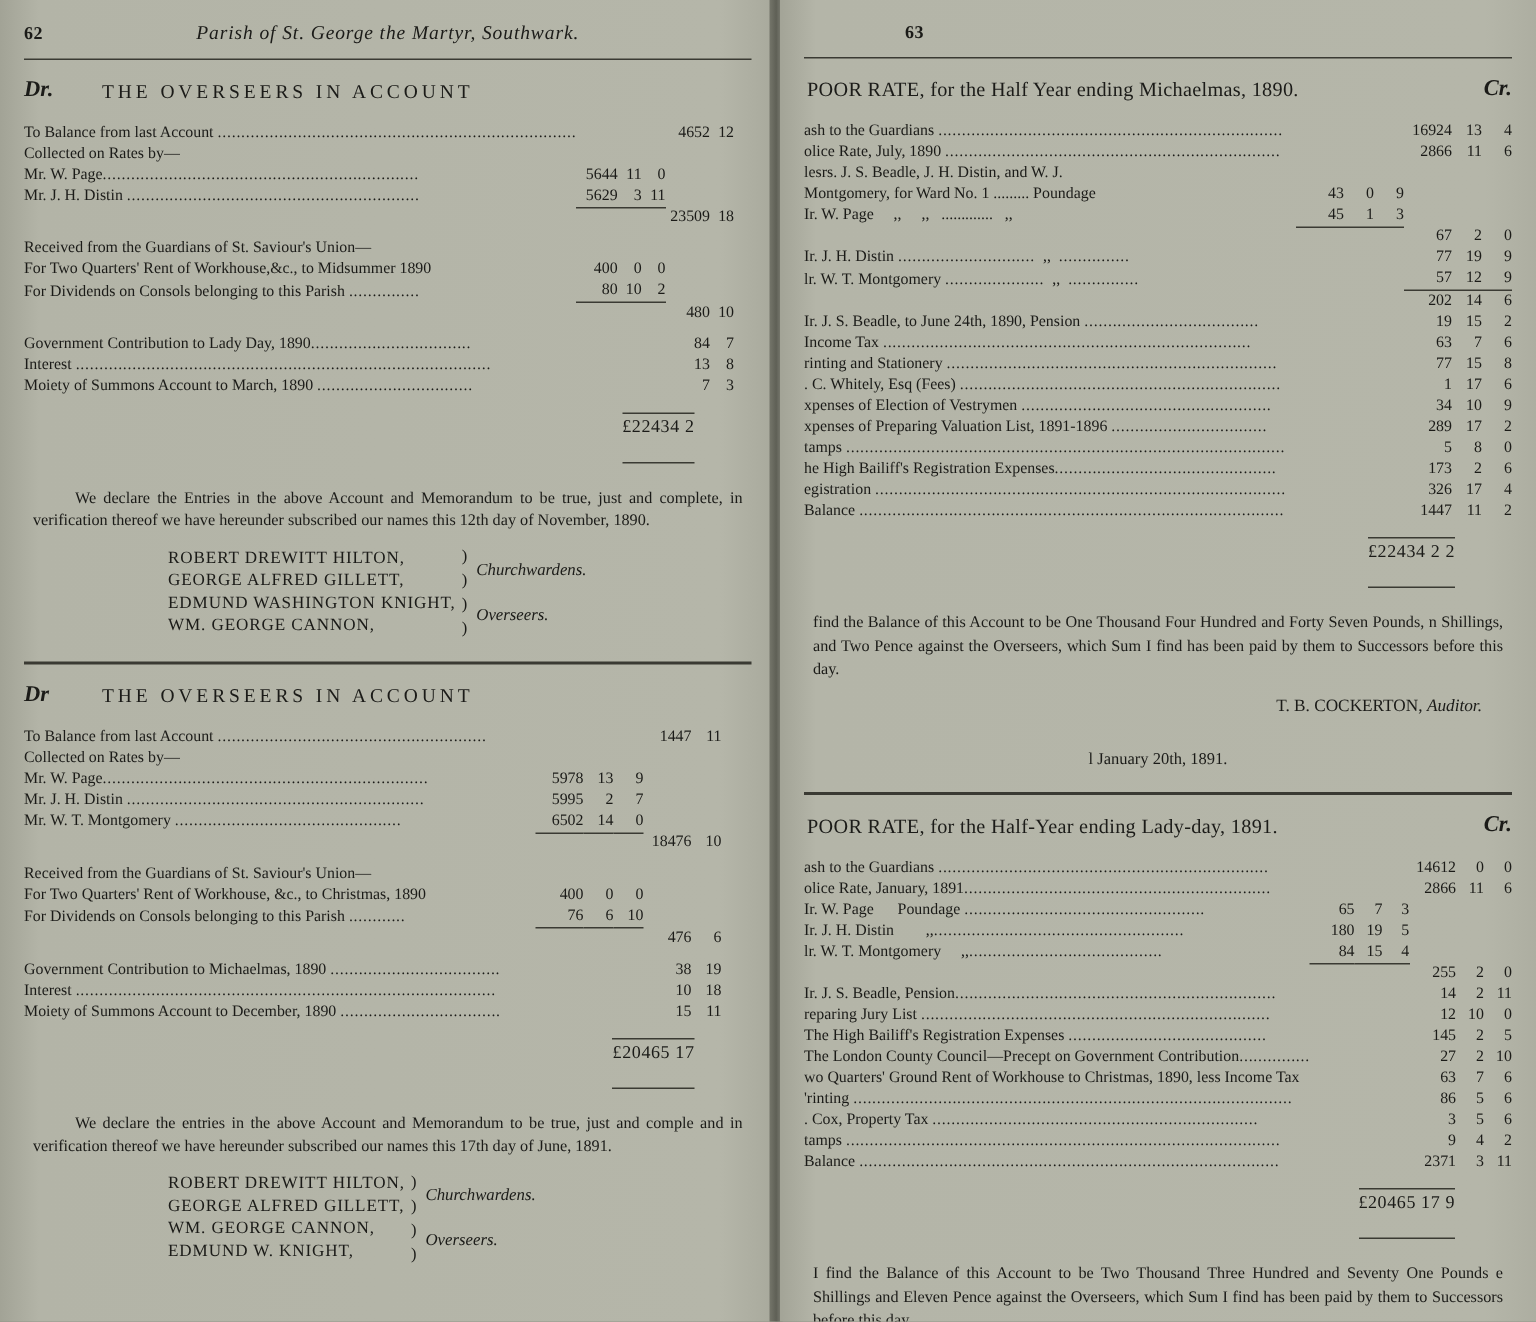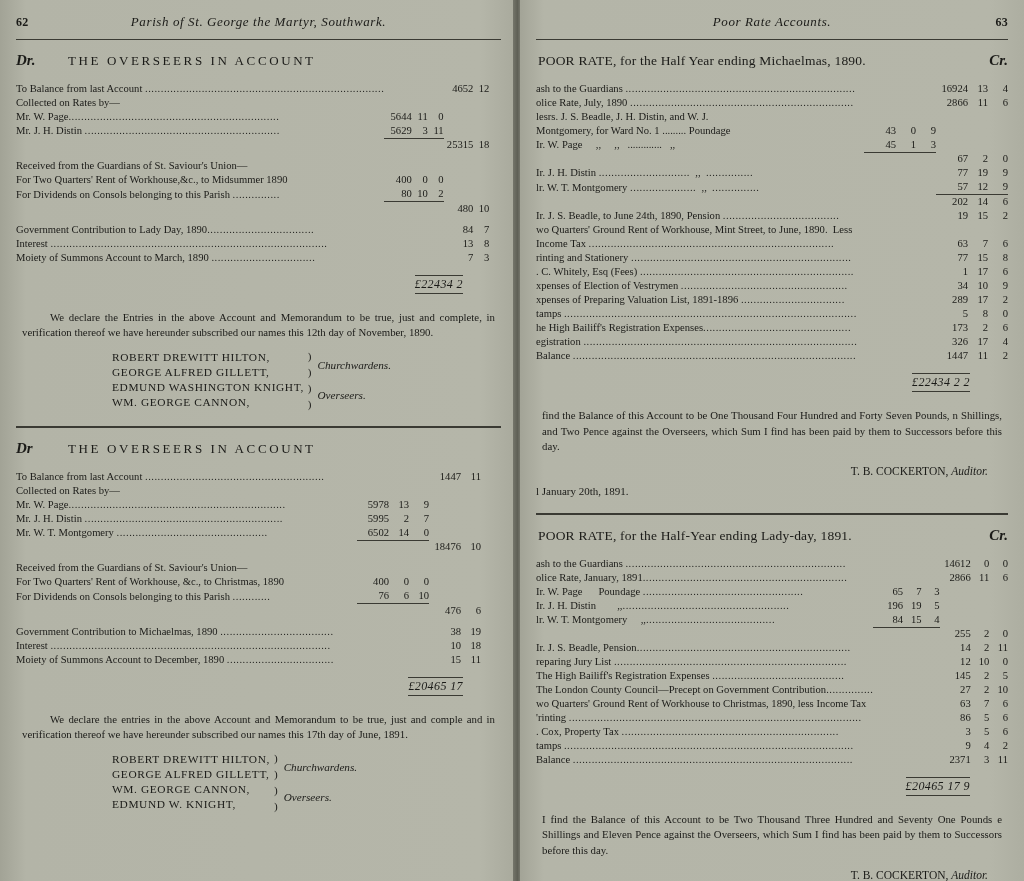--- a/index.html
+++ b/index.html
@@ -113,22 +113,21 @@
     text-align: right;
     font-size: 12px;
     padding-right: 38px;
     margin-top: 10px;
     letter-spacing: .4px;
   }
   .grand .line {
     display: inline-block;
     border-top: 1px solid #3a3a33;
     border-bottom: 1px solid #3a3a33;
-    padding: 1px 0 1px 0;
-    font-style: italic;
+    padding: 1px 0 16px 0;
   }
 
   
   .decl {
     margin-top: 16px;
     font-size: 10.8px;
     line-height: 1.45;
     text-align: justify;
     padding: 0 6px;
   }
@@ -154,21 +153,21 @@
     flex-direction: column;
     justify-content: space-around;
   }
   .auditor {
     text-align: right;
     font-size: 11.5px;
     margin-top: 10px;
     padding-right: 20px;
   }
   .auditor i { font-style: italic; }
-  .date-line { font-size: 11px; margin-top: 8px; }
+  .date-line { font-size: 11px; margin-top: 23px; text-align: center; }
 
   .divider {
     border-top: 2px solid #3a3a33;
     margin: 16px 0 0 0;
   }
   .divider-r {
     border-top: 2px solid #3a3a33;
     margin: 16px 0 0 0;
   }
 </style>
@@ -231,21 +230,21 @@
             <td class="n nar">11</td>
         <td class="n"></td>
             <td class="n nar"></td>
             <td class="n nar"></td>
       </tr>
       <tr>
         <td class="desc"></td>
         <td class="n ul-num"></td>
             <td class="n nar ul-num"></td>
             <td class="n nar ul-num"></td>
-        <td class="n">25315</td>
+        <td class="n">23509</td>
             <td class="n nar">18</td>
             <td class="n nar"></td>
       </tr>
       <tr class="spacer">
             <td colspan="7"></td>
           </tr>
       <tr>
         <td class="desc indent1">Received from the Guardians of St. Saviour's Union—</td>
         <td class="n"></td>
             <td class="n nar"></td>
@@ -506,21 +505,20 @@
     </div>
 
   </div>
 
   <div class="gutter"></div>
 
   <div class="page right">
 
     <div class="folio-row">
       <div class="folio-left"></div>
-      <div class="running-head">Poor Rate Accounts.</div>
       <div class="folio-right">63</div>
     </div>
     <hr class="rule">
 
     <div class="acct-head">
       <div class="acct-title sub">POOR RATE, for the Half Year ending Michaelmas, 1890.</div>
       <div class="cr">Cr.</div>
     </div>
 
     <table class="ledger">
@@ -612,29 +610,20 @@
       <tr>
         <td class="desc">Ir. J. S. Beadle, to June 24th, 1890, Pension <span class="dots">.....................................</span></td>
         <td class="n"></td>
             <td class="n nar"></td>
             <td class="n nar"></td>
         <td class="n">19</td>
             <td class="n nar">15</td>
             <td class="n nar">2</td>
       </tr>
       <tr>
-        <td class="desc">wo Quarters' Ground Rent of Workhouse, Mint Street, to June, 1890.&nbsp; Less</td>
-        <td class="n"></td>
-            <td class="n nar"></td>
-            <td class="n nar"></td>
-        <td class="n"></td>
-            <td class="n nar"></td>
-            <td class="n nar"></td>
-      </tr>
-      <tr>
         <td class="desc indent1">Income Tax <span class="dots">..............................................................................</span></td>
         <td class="n"></td>
             <td class="n nar"></td>
             <td class="n nar"></td>
         <td class="n">63</td>
             <td class="n nar">7</td>
             <td class="n nar">6</td>
       </tr>
       <tr>
         <td class="desc">rinting and Stationery <span class="dots">......................................................................</span></td>
@@ -758,21 +747,21 @@
         <td class="desc">Ir. W. Page&nbsp;&nbsp;&nbsp;&nbsp;&nbsp;&nbsp;Poundage <span class="dots">...................................................</span></td>
         <td class="n">65</td>
             <td class="n nar">7</td>
             <td class="n nar">3</td>
         <td class="n"></td>
             <td class="n nar"></td>
             <td class="n nar"></td>
       </tr>
       <tr>
         <td class="desc">Ir. J. H. Distin&nbsp;&nbsp;&nbsp;&nbsp;&nbsp;&nbsp;&nbsp;&nbsp;,,<span class="dots">.....................................................</span></td>
-        <td class="n">196</td>
+        <td class="n">180</td>
             <td class="n nar">19</td>
             <td class="n nar">5</td>
         <td class="n"></td>
             <td class="n nar"></td>
             <td class="n nar"></td>
       </tr>
       <tr>
         <td class="desc">lr. W. T. Montgomery&nbsp;&nbsp;&nbsp;&nbsp;&nbsp;,,<span class="dots">.........................................</span></td>
         <td class="n">84</td>
             <td class="n nar">15</td>

